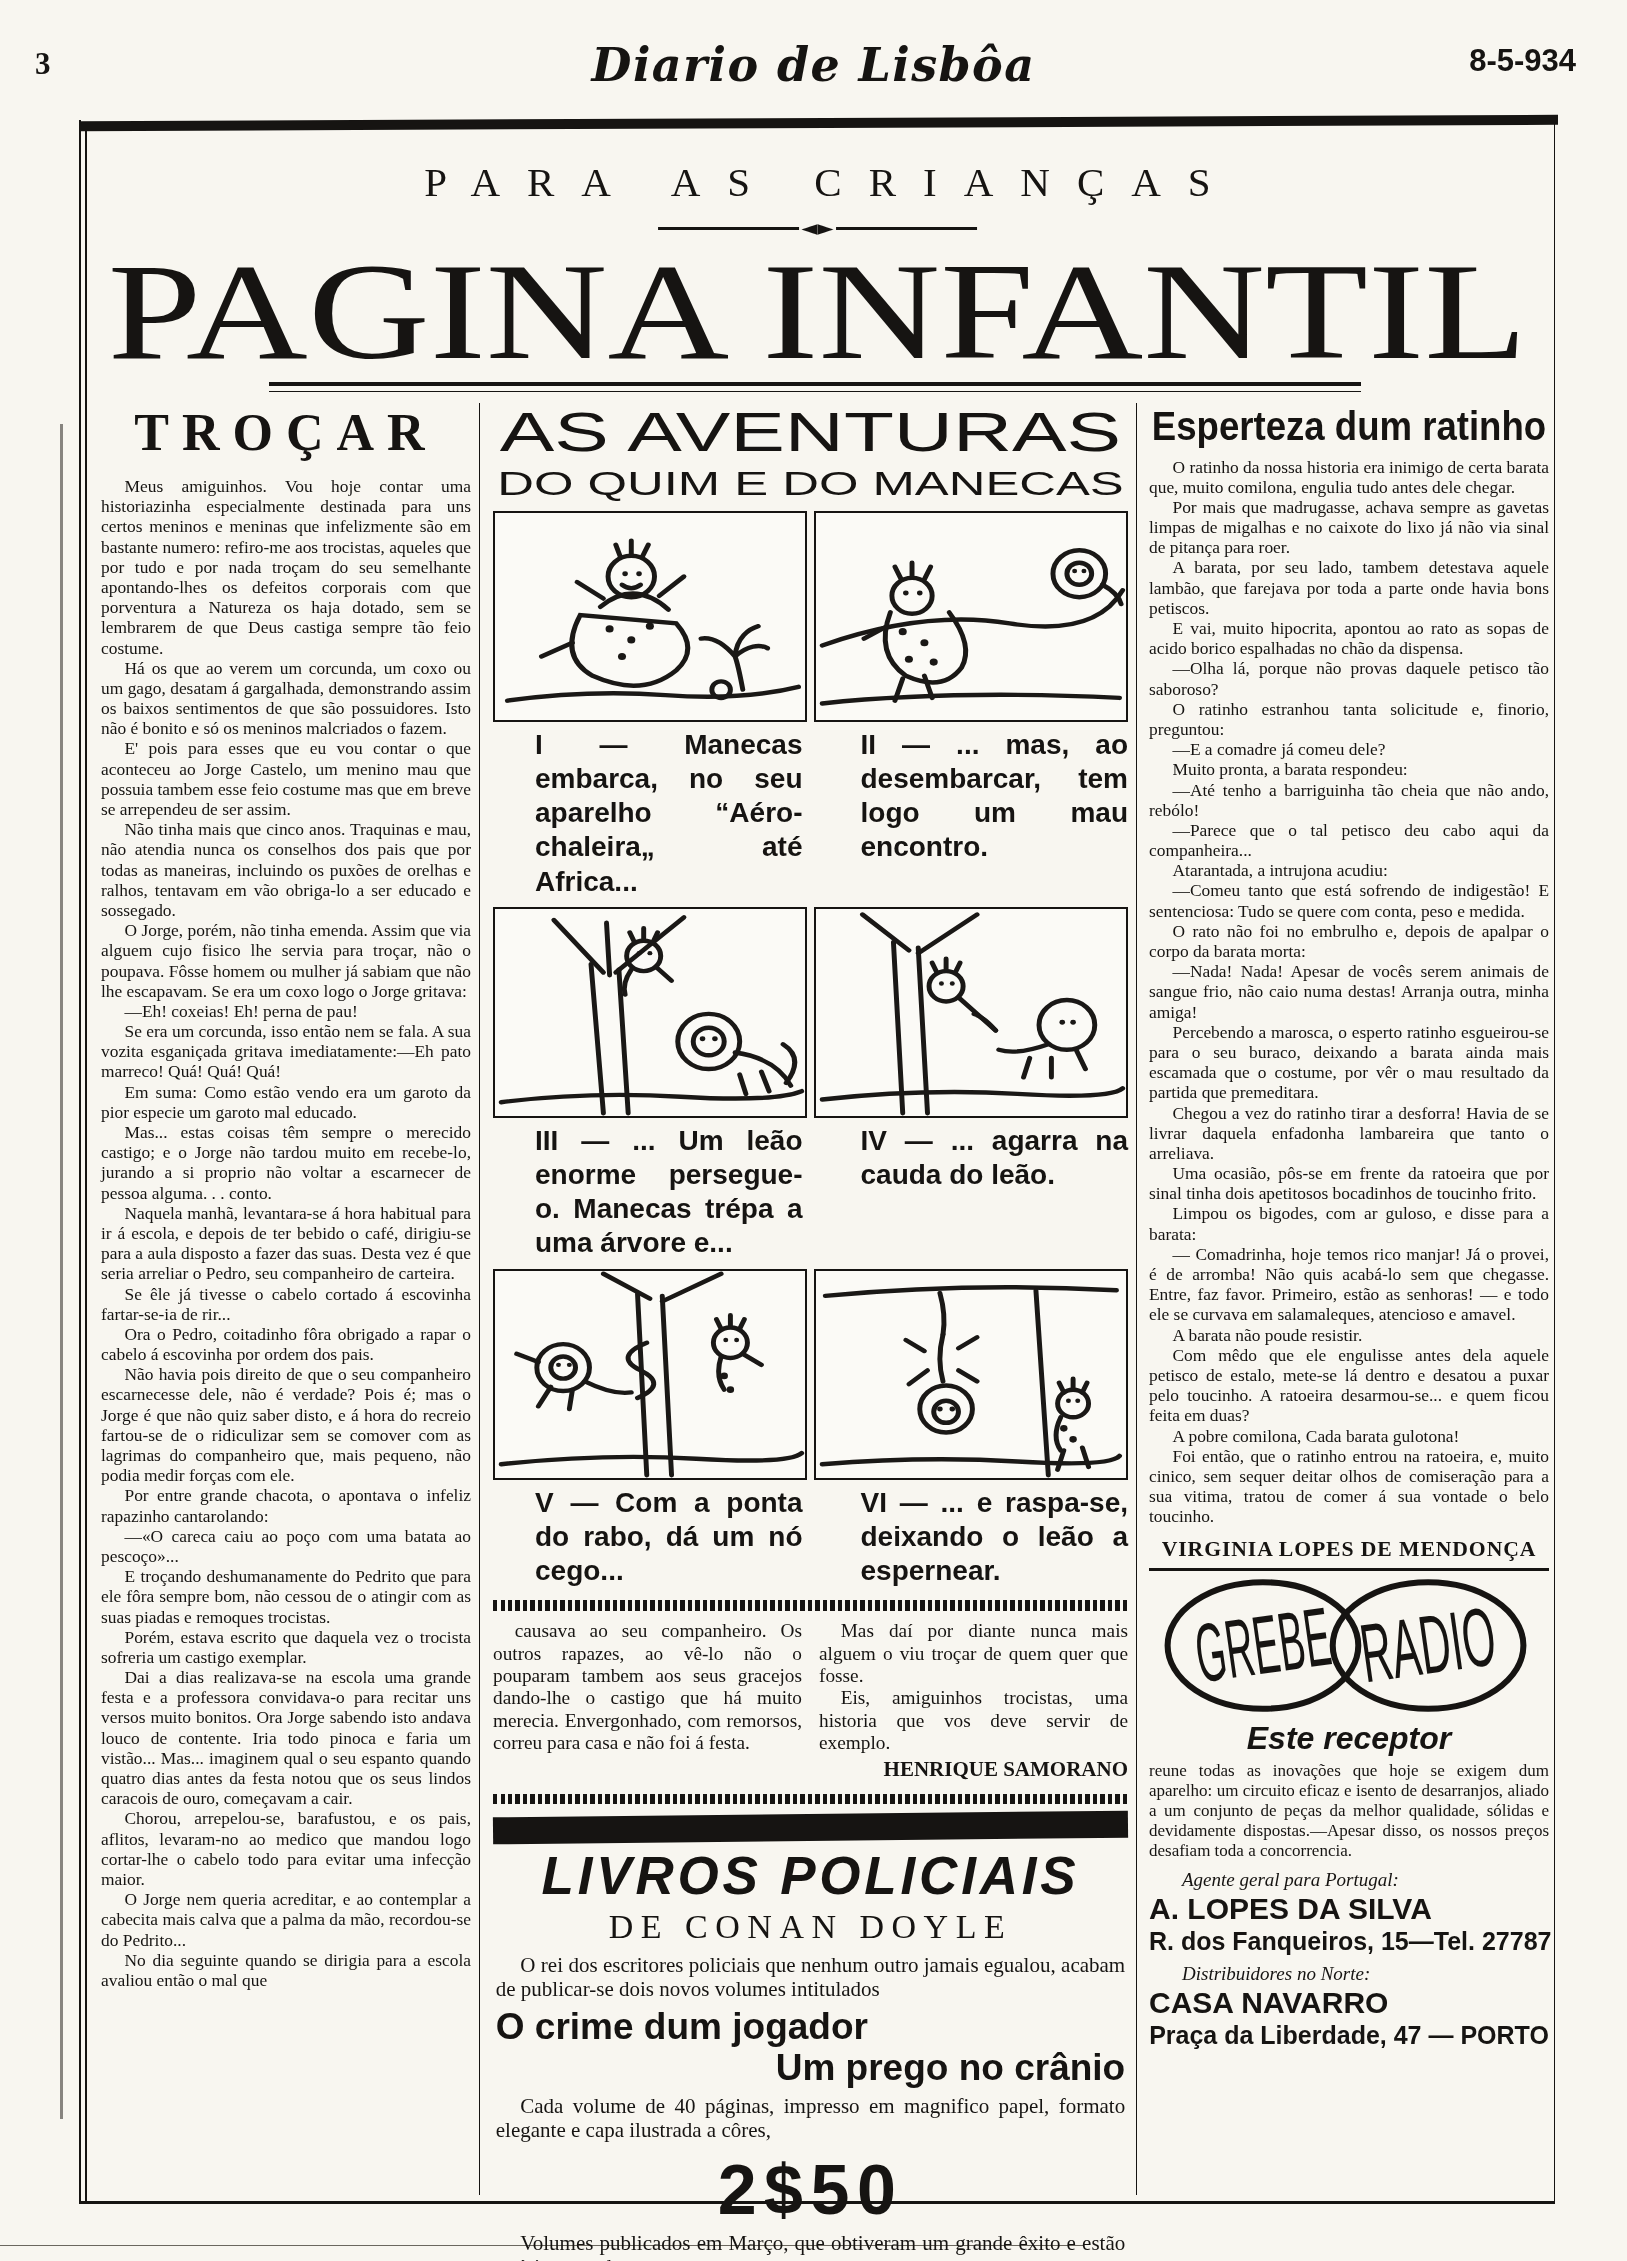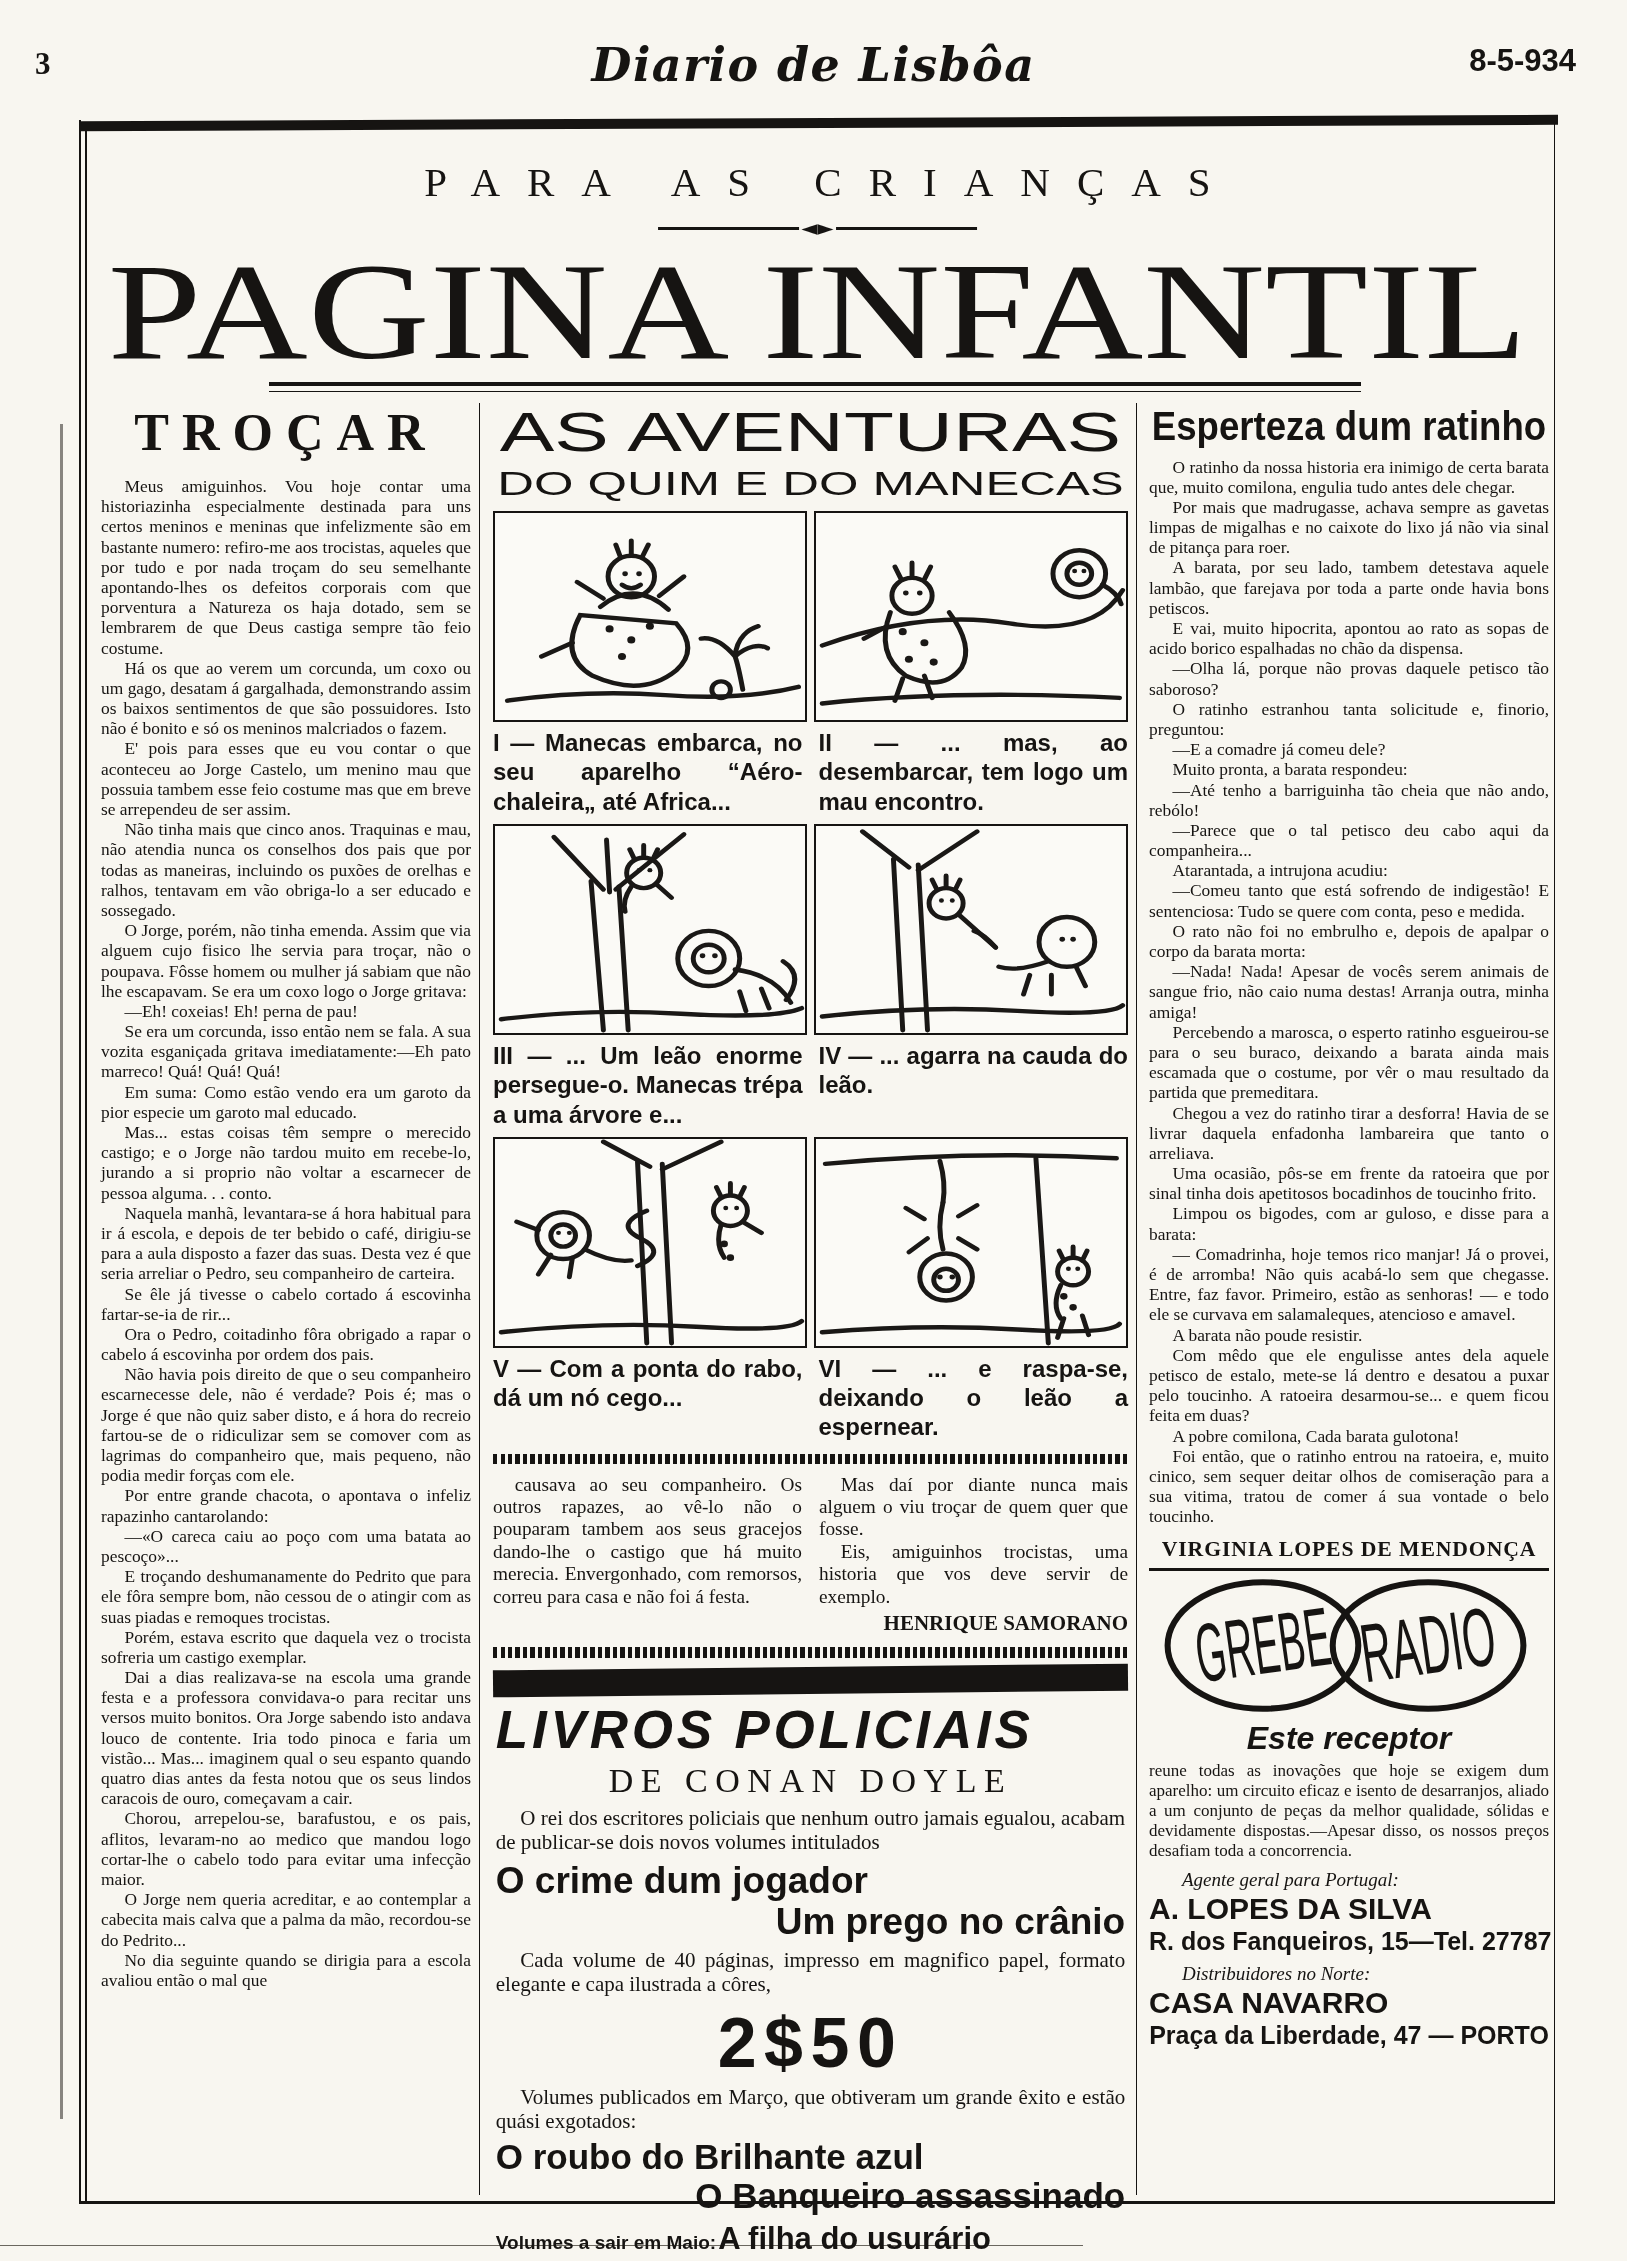--- a/index.html
+++ b/index.html
@@ -41,32 +41,32 @@
   .trocar-title{margin:0 0 14px;font-size:52px;font-weight:bold;letter-spacing:13px;
                 text-align:center;}
   .bodytext p{margin:0;font-size:17.4px;line-height:1.16;text-align:justify;text-indent:23.5px;}
   
   .comic-title-svg{display:block;margin:0 auto;}
   .panel-row{display:flex;gap:7.5px;margin-top:8.5px;}
   .panel{flex:1;border:2.4px solid #161412;height:207px;background:#fbfaf6;}
   .panel svg{width:100%;height:100%;}
   .caption-row{display:flex;gap:16px;margin-top:5.7px;}
   .caption{flex:1;font-family:"Liberation Sans",sans-serif;font-weight:bold;
-           font-size:24px;line-height:1.22;text-align:justify;}
+           font-size:28px;line-height:1.22;text-align:justify;margin-left:42px;}
   .zipper{height:10.4px;margin:12.2px 0 9.4px;
           background:repeating-linear-gradient(90deg,#161412 0 4.2px,transparent 4.2px 7.5px);}
   .cont{display:flex;gap:17px;}
   .cont-col{flex:1;font-size:19.3px;line-height:1.16;text-align:justify;}
   .cont-col p{margin:0;text-indent:21.7px;}
   .comic-byline{font-weight:bold;font-size:21px;text-align:right;margin-top:2.8px;}
   .black-bar{height:27px;background:#161412;transform:rotate(-0.6deg);margin:4.7px 0;}
   
   .ad-livros{padding:0 2.8px;}
   .ad-l-title{font-family:"Liberation Sans",sans-serif;font-style:italic;font-weight:bold;
-              font-size:53px;letter-spacing:3.8px;white-space:nowrap;
+              font-size:53px;letter-spacing:3.8px;text-align:center;white-space:nowrap;
               margin-top:3px;}
   .ad-l-sub{font-size:34px;letter-spacing:7.5px;text-align:center;margin-top:1.9px;}
   .ad-l-p{font-size:21px;line-height:1.14;text-align:justify;text-indent:24.5px;margin:7.5px 0 0;}
   .bk{font-family:"Liberation Sans",sans-serif;font-weight:bold;line-height:1.06;}
   .bk1{font-size:37px;text-align:left;margin-top:5.7px;}
   .bk2{font-size:37px;text-align:right;margin-top:1.9px;}
   .price{font-family:"Liberation Sans",sans-serif;font-weight:bold;font-size:70px;
          letter-spacing:7.5px;text-align:center;margin:6.6px 0 2.8px;}
   .bk3{font-size:35px;text-align:left;margin-top:4.7px;}
   .bk4{font-size:35px;text-align:right;margin-top:1.9px;}

